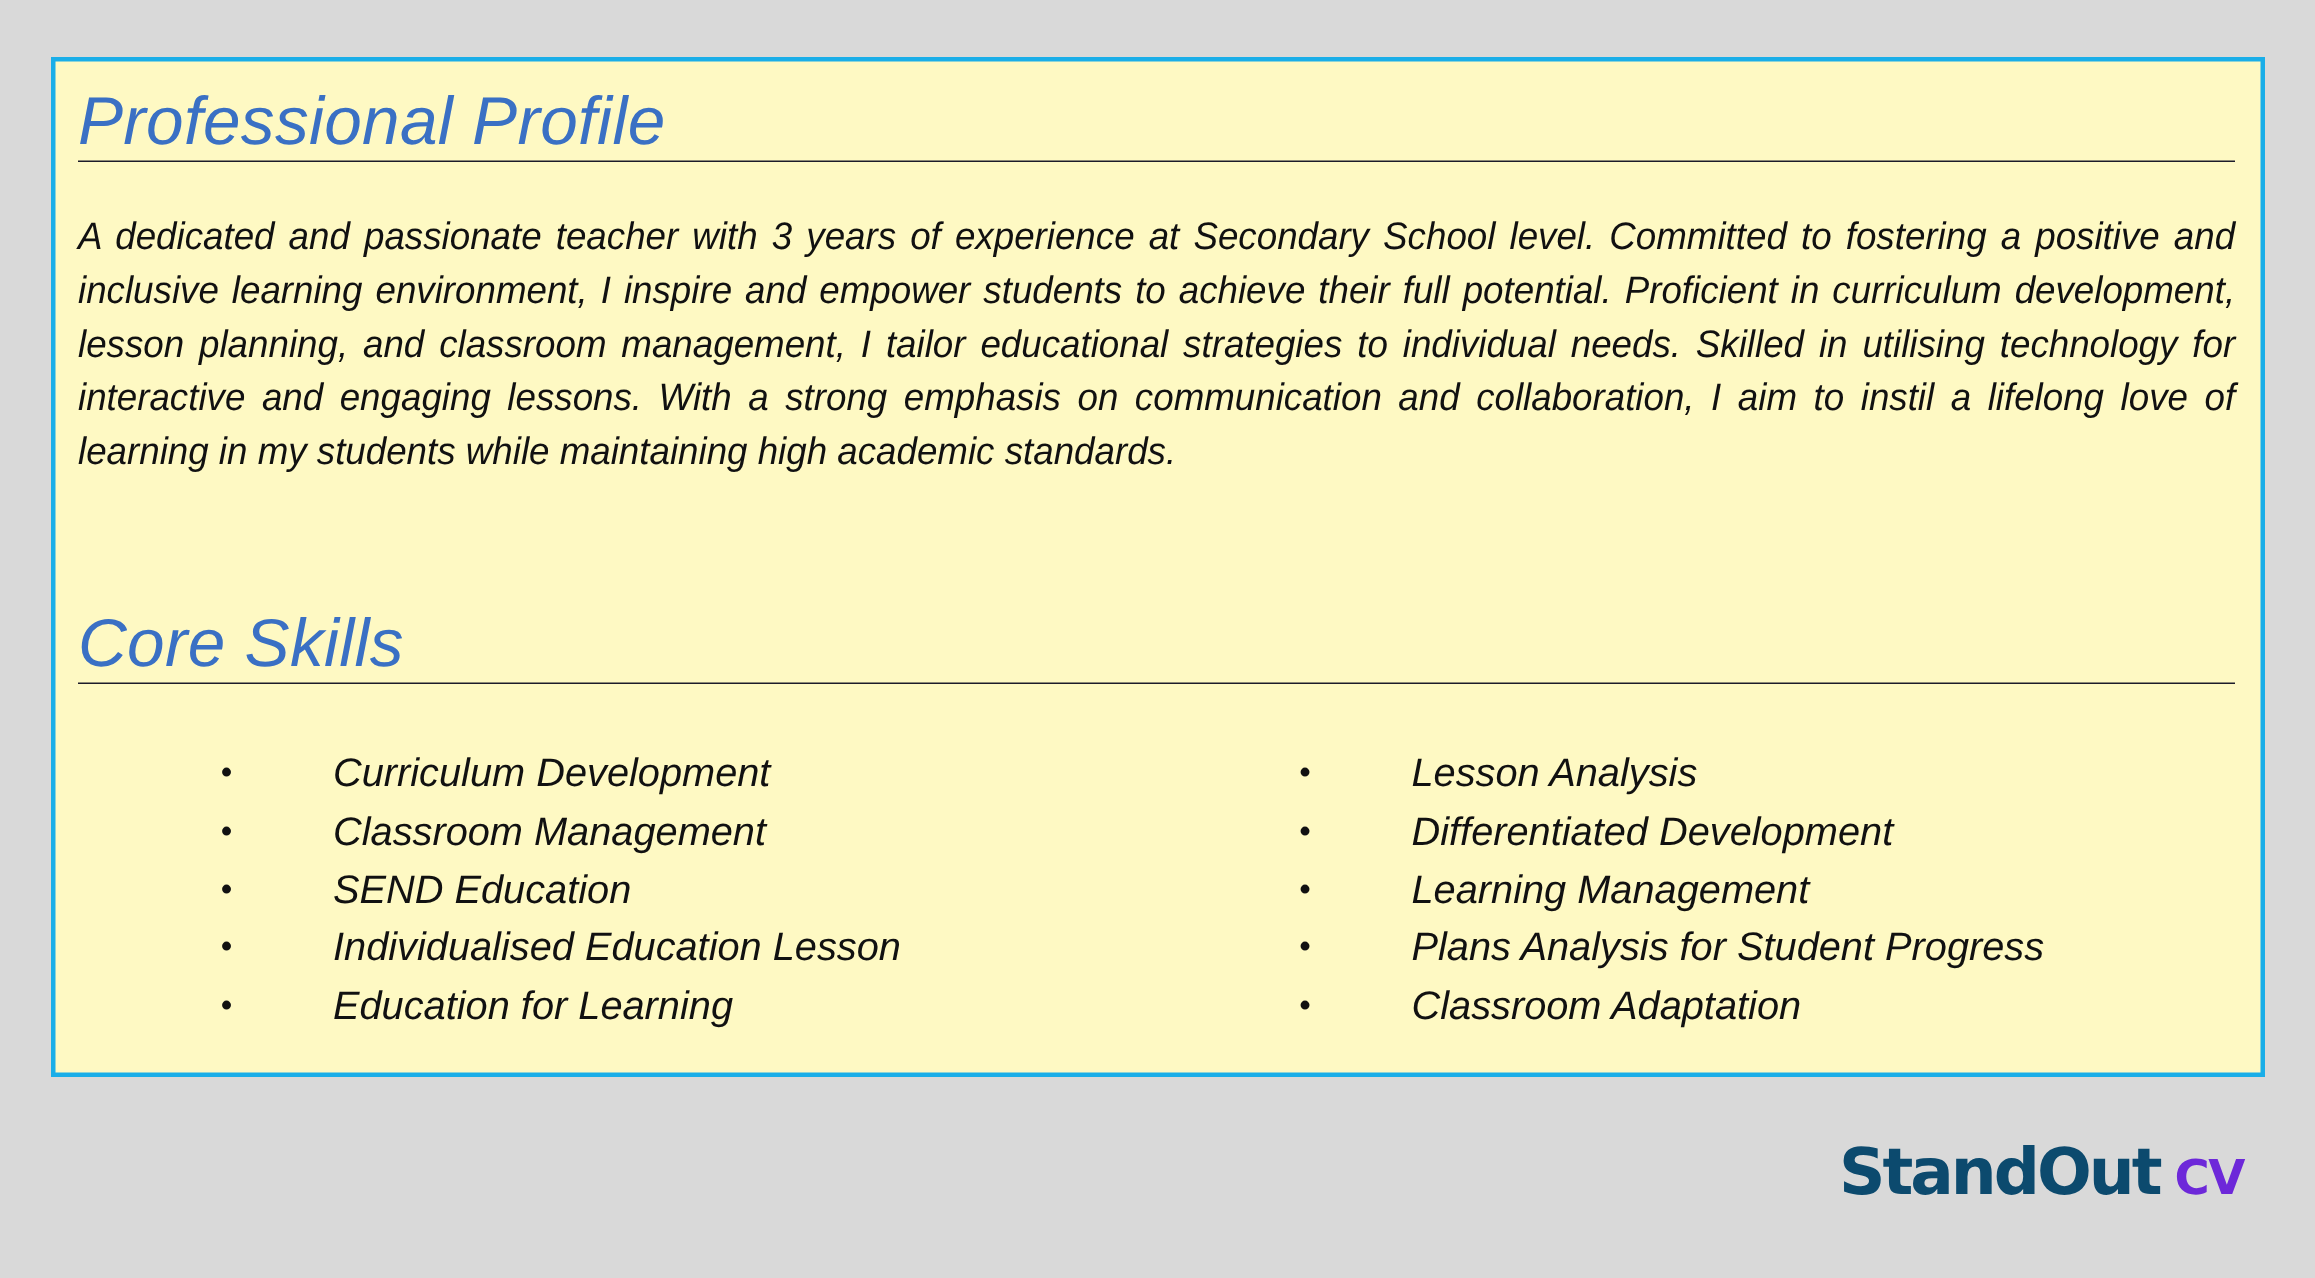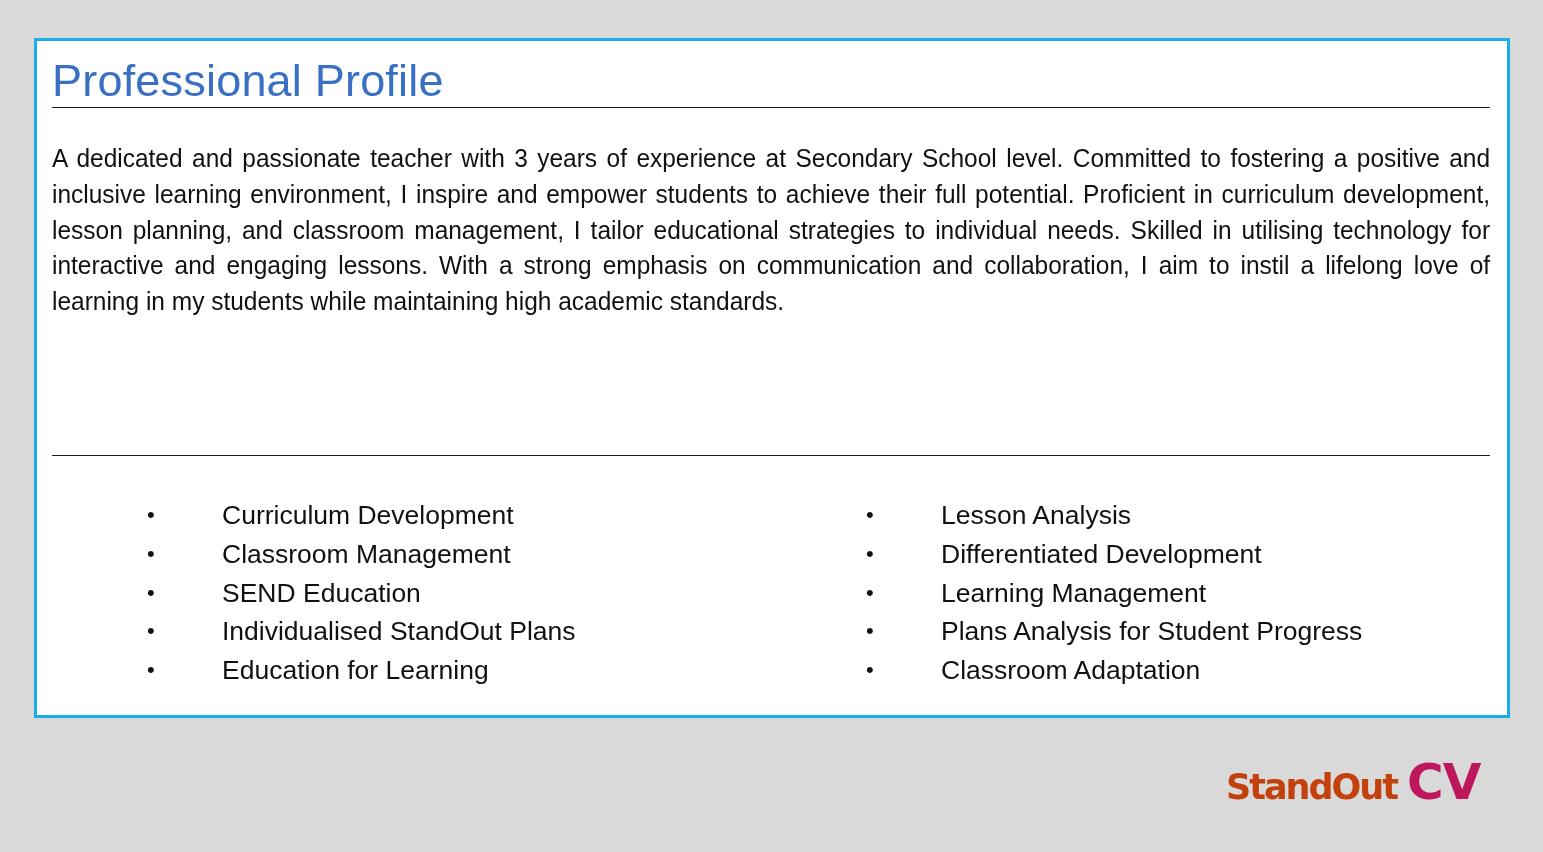--- a/index.html
+++ b/index.html
@@ -13,22 +13,23 @@
       position: relative;
       overflow: hidden;
       font-family: "Liberation Sans", sans-serif;
     }
     .card {
       position: absolute;
       left: 34px;
       top: 38px;
       width: 1470px;
       height: 674px;
-      background: #ffffff;
+      background: #fef9c3;
       border: 3px solid #1aaee8;
+      font-style: italic;
     }
     .section-title {
       position: absolute;
       left: 15px;
       margin: 0;
       font-family: "Liberation Sans", sans-serif;
       font-weight: normal;
       font-size: 45px;
       line-height: 1;
       color: #3a70c4;
@@ -97,60 +98,61 @@
       position: absolute;
       left: 1226px;
       top: 752px;
       height: 60px;
       white-space: nowrap;
       font-family: "DejaVu Sans", sans-serif;
       font-weight: bold;
       line-height: 60px;
     }
     .logo-standout {
-      font-size: 35px;
-      color: #c2410c;
+      font-size: 43px;
+      color: #0c4a6e;
       letter-spacing: -2px;
     }
     .logo-cv {
-      font-size: 50px;
-      color: #be185d;
+      font-size: 32px;
+      color: #6d28d9;
       letter-spacing: -1px;
       margin-left: 10px;
     }
   </style>
 </head>
 <body>
 
 <div class="card">
 
   <h2 class="section-title" style="top:17px;">Professional Profile</h2>
   <div class="rule" style="top:66px;"></div>
 
   <p class="profile-text">A dedicated and passionate teacher with 3 years of experience at Secondary School level. Committed to fostering a positive and inclusive learning environment, I inspire and empower students to achieve their full potential. Proficient in curriculum development, lesson planning, and classroom management, I tailor educational strategies to individual needs. Skilled in utilising technology for interactive and engaging lessons. With a strong emphasis on communication and collaboration, I aim to instil a lifelong love of learning in my students while maintaining high academic standards.</p>
 
+  <h2 class="section-title" style="top:365px;">Core Skills</h2>
   <div class="rule" style="top:414px;"></div>
 
   <div class="skills">
     <ul class="skills-col left">
       <li class="skill">
         <span class="bullet">•</span>
         <span class="skill-label">Curriculum Development</span>
       </li>
       <li class="skill">
         <span class="bullet">•</span>
         <span class="skill-label">Classroom Management</span>
       </li>
       <li class="skill">
         <span class="bullet">•</span>
         <span class="skill-label">SEND Education</span>
       </li>
       <li class="skill">
         <span class="bullet">•</span>
-        <span class="skill-label">Individualised StandOut Plans</span>
+        <span class="skill-label">Individualised Education Lesson</span>
       </li>
       <li class="skill">
         <span class="bullet">•</span>
         <span class="skill-label">Education for Learning</span>
       </li>
     </ul>
 
     <ul class="skills-col right">
       <li class="skill">
         <span class="bullet">•</span>

